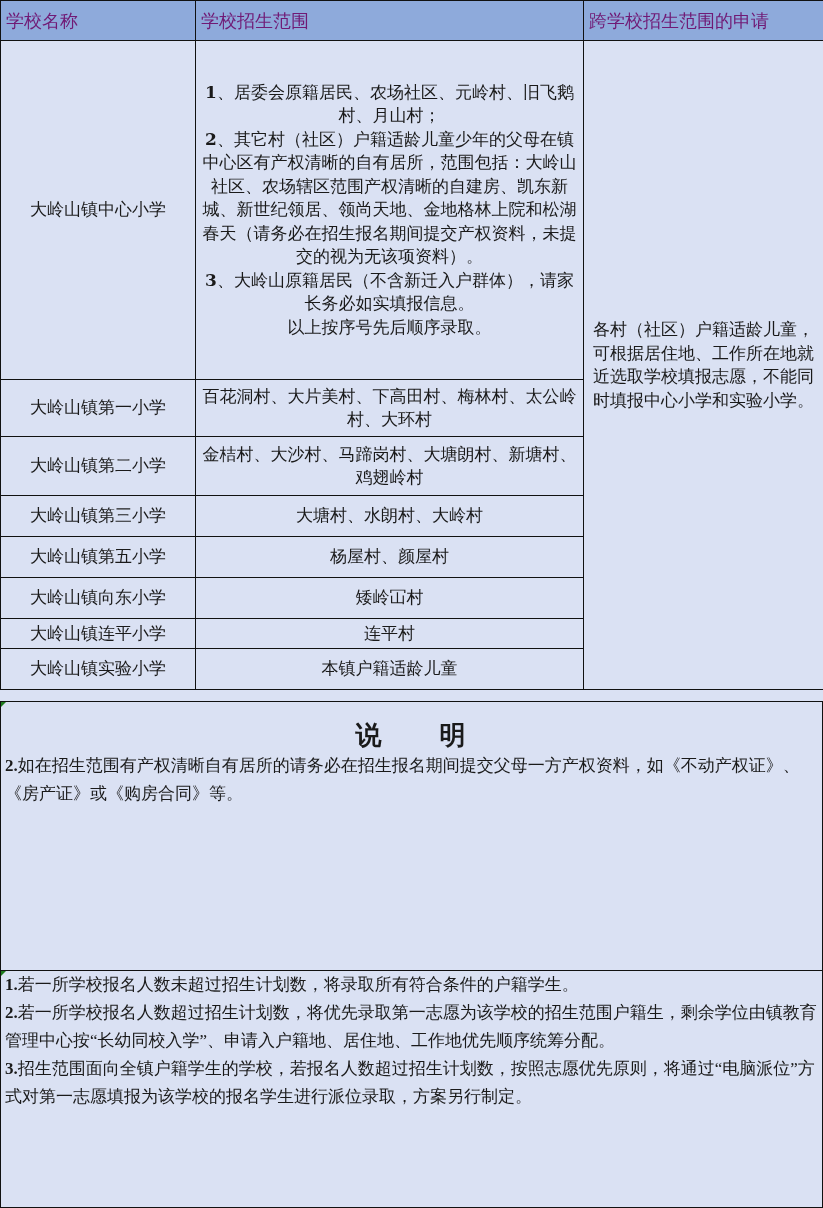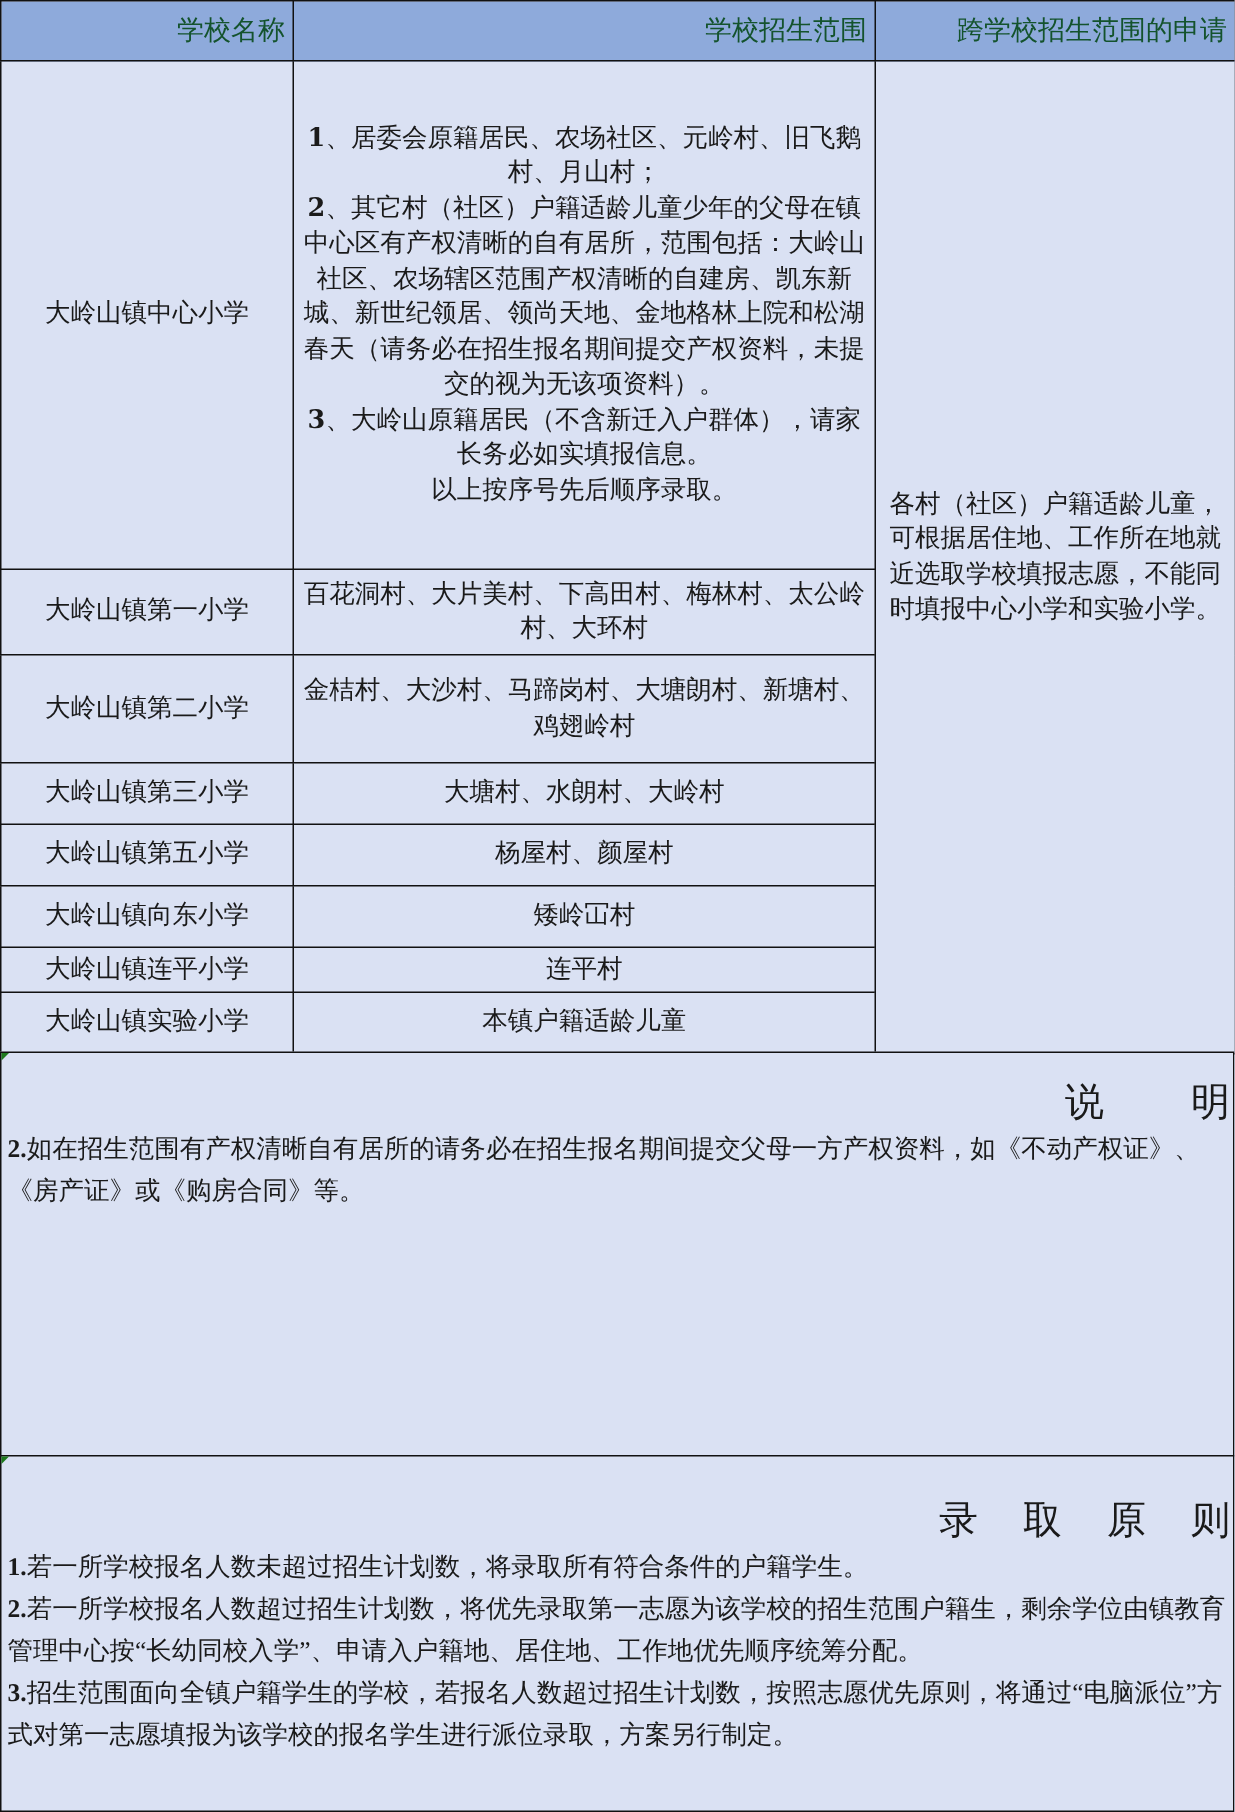--- a/index.html
+++ b/index.html
@@ -19,41 +19,41 @@
   }
   table.grid td, table.grid th {
     border: 1.5px solid #111;
     padding: 0 5px;
     font-size: 17px;
     line-height: 23.5px;
     vertical-align: middle;
   }
   table.grid th {
     background: #8eaadb;
-    color: #14532d;
+    color: #701a75;
     font-weight: normal;
     height: 39px;
     font-size: 18px;
-    text-align: right;
+    text-align: left;
   }
   td.school { text-align: center; }
   td.scope { text-align: center; }
   td.cross { text-align: center; padding: 0 6px; line-height: 26px; }
   .bold-num { font-weight: bold; }
   .scope-line { display: block; }
 
   .box {
     position: absolute; left: 0; width: 821px;
     border: 1.5px solid #111;
     background: #dae1f3;
   }
   .box-title {
-    text-align: right;
+    text-align: center;
     font-size: 26px;
-    font-weight: normal;
+    font-weight: bold;
     letter-spacing: 2px;
     line-height: 30px;
   }
   .box p {
     margin: 0;
     padding: 0 4px 0 4px;
     font-size: 17px;
     line-height: 28px;
     font-family: "Liberation Serif", "DejaVu Serif", serif;
   }
@@ -87,21 +87,21 @@
         <span class="scope-line"><span class="bold-num">2</span><span>、其它村（社区）户籍适龄儿童少年的父母在镇中心区有产权清晰的自有居所，范围包括：大岭山社区、农场辖区范围产权清晰的自建房、凯东新城、新世纪领居、领尚天地、金地格林上院和松湖春天（请务必在招生报名期间提交产权资料，未提交的视为无该项资料）。</span></span>
         <span class="scope-line"><span class="bold-num">3</span><span>、大岭山原籍居民（不含新迁入户群体），请家长务必如实填报信息。</span></span>
         <span class="scope-line"><span>以上按序号先后顺序录取。</span></span>
       </td>
       <td class="cross" rowspan="8">各村（社区）户籍适龄儿童，可根据居住地、工作所在地就近选取学校填报志愿，不能同时填报中心小学和实验小学。</td>
     </tr>
     <tr style="height:57px">
       <td class="school">大岭山镇第一小学</td>
       <td class="scope">百花洞村、大片美村、下高田村、梅林村、太公岭村、大环村</td>
     </tr>
-    <tr style="height:72px">
+    <tr style="height:59px">
       <td class="school">大岭山镇第二小学</td>
       <td class="scope">金桔村、大沙村、马蹄岗村、大塘朗村、新塘村、鸡翅岭村</td>
     </tr>
     <tr style="height:41px">
       <td class="school">大岭山镇第三小学</td>
       <td class="scope">大塘村、水朗村、大岭村</td>
     </tr>
     <tr style="height:41px">
       <td class="school">大岭山镇第五小学</td>
       <td class="scope">杨屋村、颜屋村</td>
@@ -122,18 +122,17 @@
     </table>
 
   <div class="box" style="top:701px; height:268px;">
     <span class="corner-mark"></span>
     <div class="box-title" style="margin-top:18px; margin-bottom:2px;">说　　明</div>
     <p><b>2.</b><span>如在招生范围有产权清晰自有居所的请务必在招生报名期间提交父母一方产权资料，如《不动产权证》、《房产证》或《购房合同》等。</span></p>
   </div>
 
   <div class="box" style="top:970px; height:236px;">
     <span class="corner-mark"></span>
-    <div class="box-title" style="margin-top:28px; margin-bottom:2px;">录　取　原　则</div>
     <p><b>1.</b><span>若一所学校报名人数未超过招生计划数，将录取所有符合条件的户籍学生。</span></p>
     <p><b>2.</b><span>若一所学校报名人数超过招生计划数，将优先录取第一志愿为该学校的招生范围户籍生，剩余学位由镇教育管理中心按“长幼同校入学”、申请入户籍地、居住地、工作地优先顺序统筹分配。</span></p>
     <p><b>3.</b><span>招生范围面向全镇户籍学生的学校，若报名人数超过招生计划数，按照志愿优先原则，将通过“电脑派位”方式对第一志愿填报为该学校的报名学生进行派位录取，方案另行制定。</span></p>
   </div>
 </div>
 
 </body></html>

